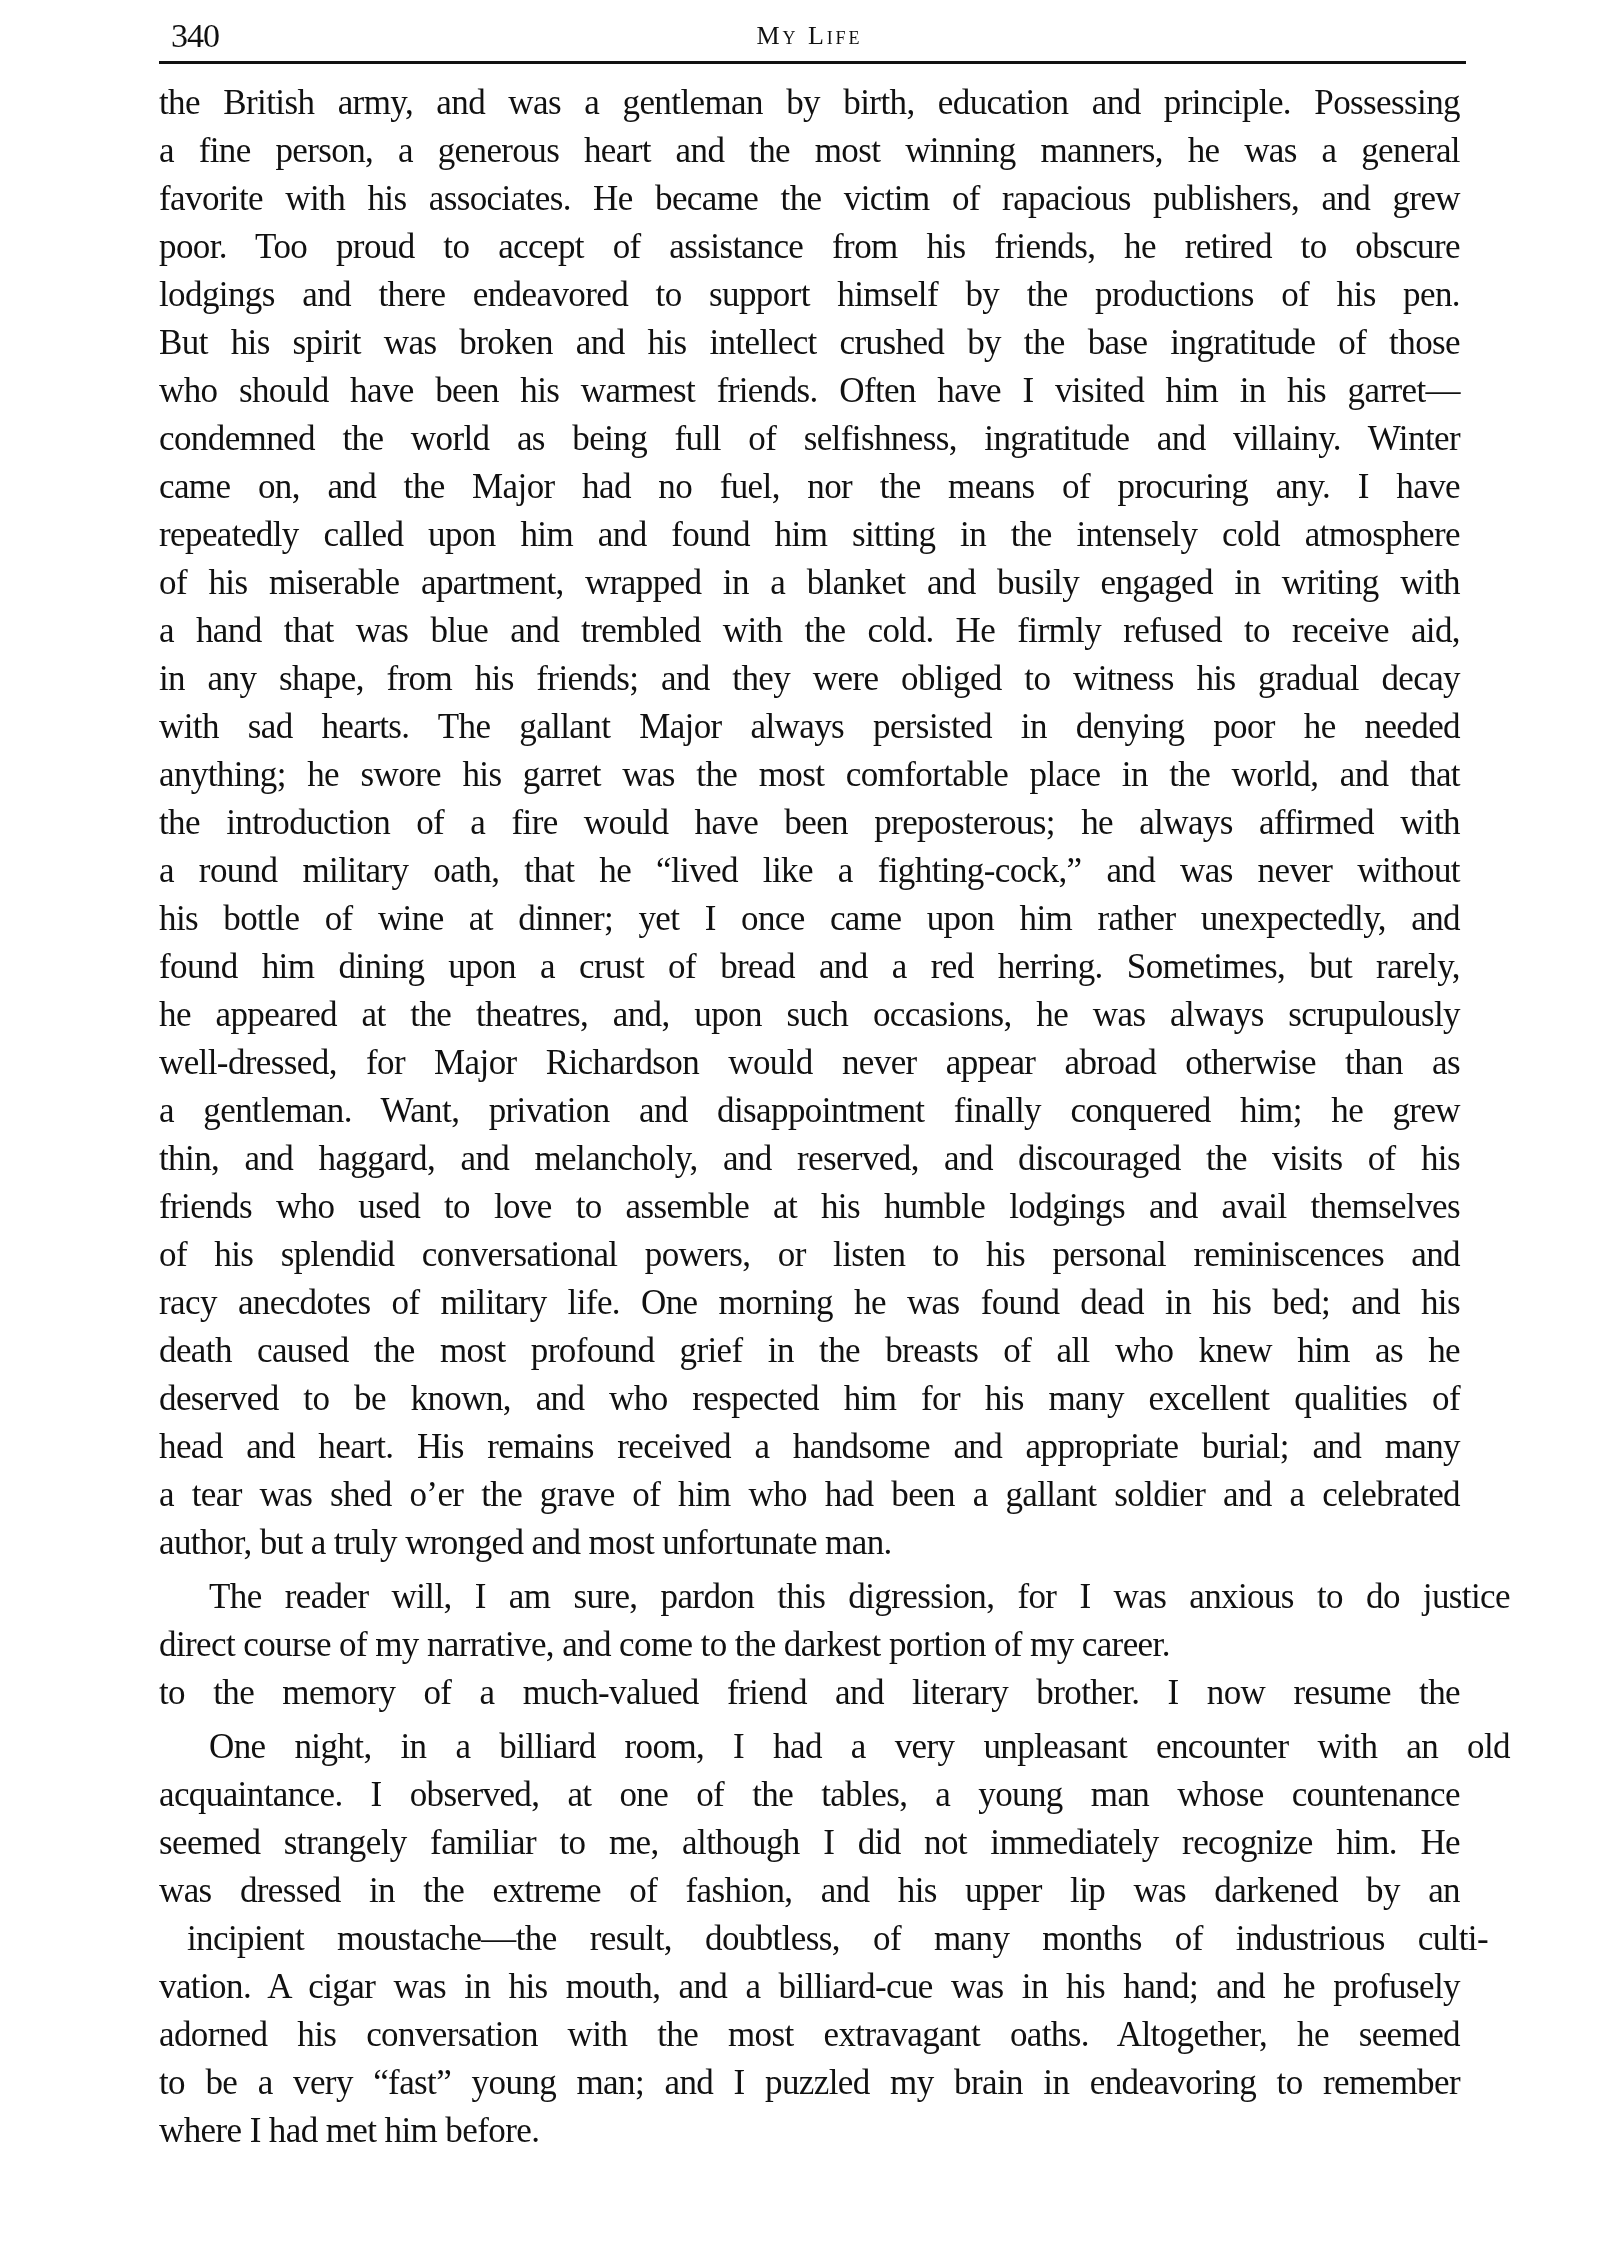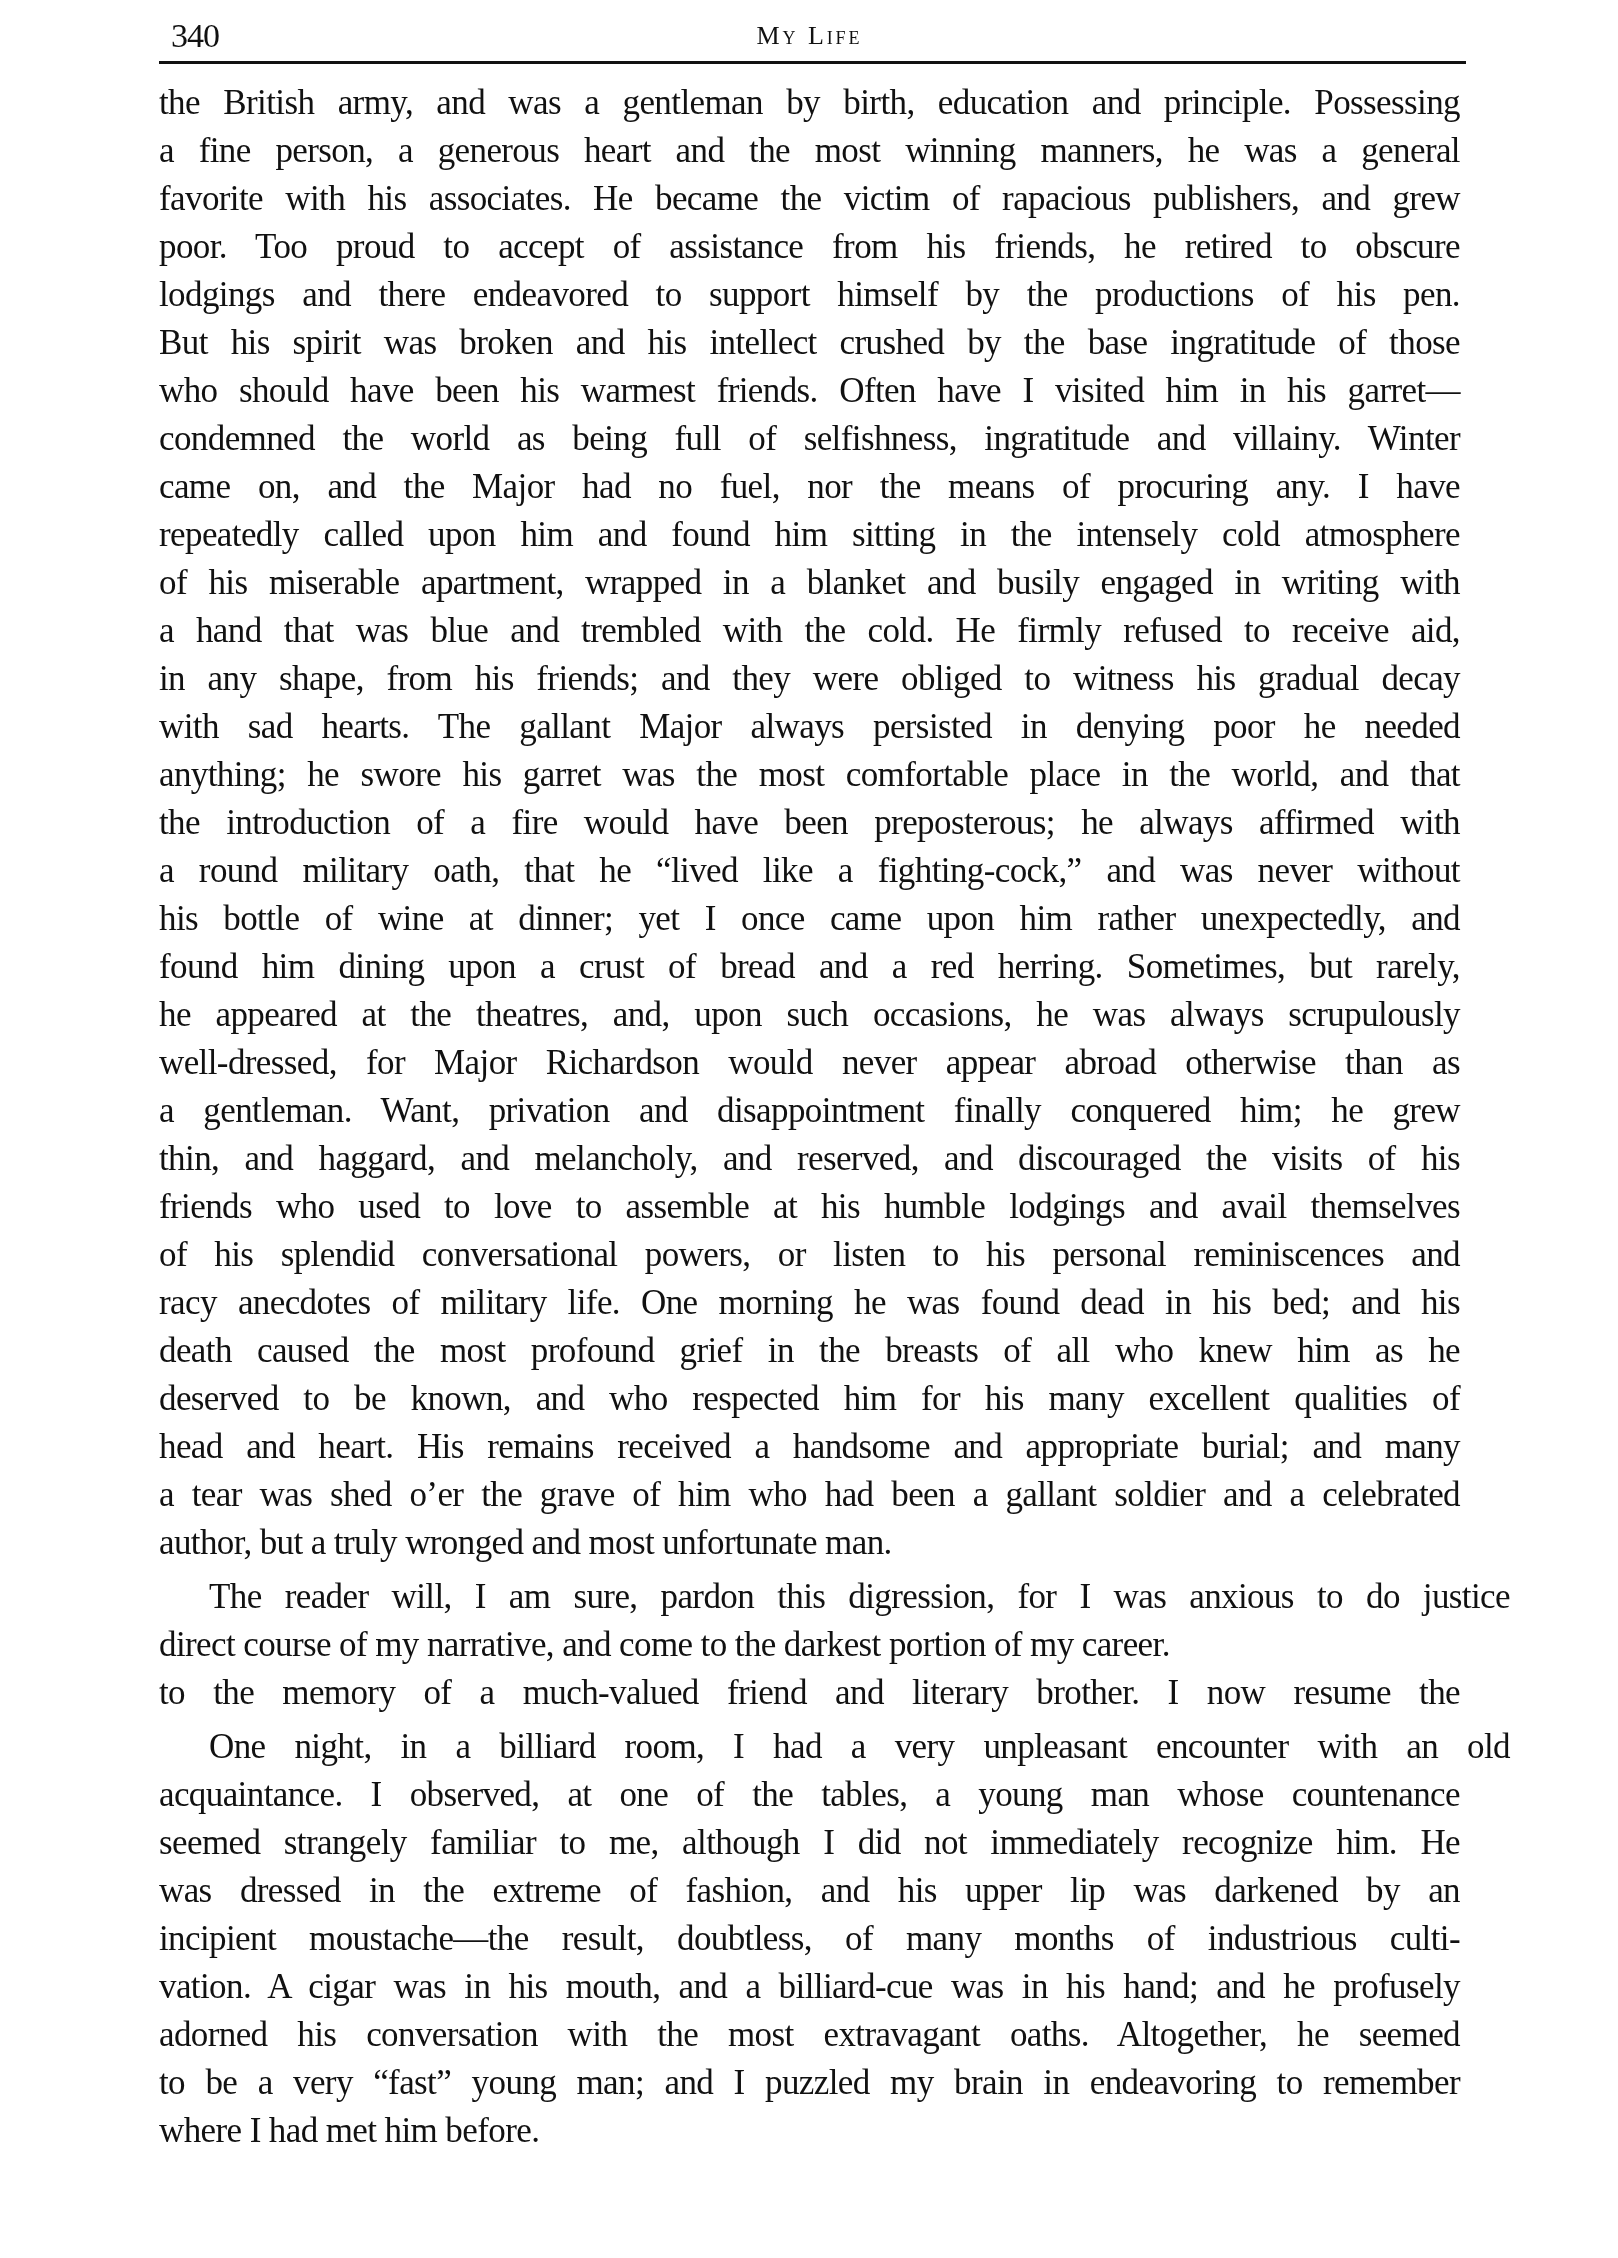--- a/index.html
+++ b/index.html
@@ -126,21 +126,21 @@
         <span class="line indent" style="display: block; width: 1301px;">The reader will, I am sure, pardon this digression, for I was anxious to do justice</span>
         <span class="line last" style="display: block; width: auto;">direct course of my narrative, and come to the darkest portion of my career.</span>
         <span class="line" style="display: block; width: 1301px;">to the memory of a much-valued friend and literary brother. I now resume the</span>
       </div>
       <div class="para-gap"></div>
       <div class="paragraph">
         <span class="line indent" style="display: block; width: 1301px;">One night, in a billiard room, I had a very unpleasant encounter with an old</span>
         <span class="line" style="display: block; width: 1301px;">acquaintance. I observed, at one of the tables, a young man whose countenance</span>
         <span class="line" style="display: block; width: 1301px;">seemed strangely familiar to me, although I did not immediately recognize him. He</span>
         <span class="line" style="display: block; width: 1301px;">was dressed in the extreme of fashion, and his upper lip was darkened by an</span>
-        <span class="line" style="display: block; width: 1301px;">incipient moustache—the result, doubtless, of many months of industrious culti-</span>
+        <span class="line" style="display: block; width: 1301px; margin-left: 28px;">incipient moustache—the result, doubtless, of many months of industrious culti-</span>
         <span class="line" style="display: block; width: 1301px;">vation. A cigar was in his mouth, and a billiard-cue was in his hand; and he profusely</span>
         <span class="line" style="display: block; width: 1301px;">adorned his conversation with the most extravagant oaths. Altogether, he seemed</span>
         <span class="line" style="display: block; width: 1301px;">to be a very “fast” young man; and I puzzled my brain in endeavoring to remember</span>
         <span class="line last" style="display: block; width: auto;">where I had met him before.</span>
       </div>
     </div>
 </div>
 
 
 </body></html>

